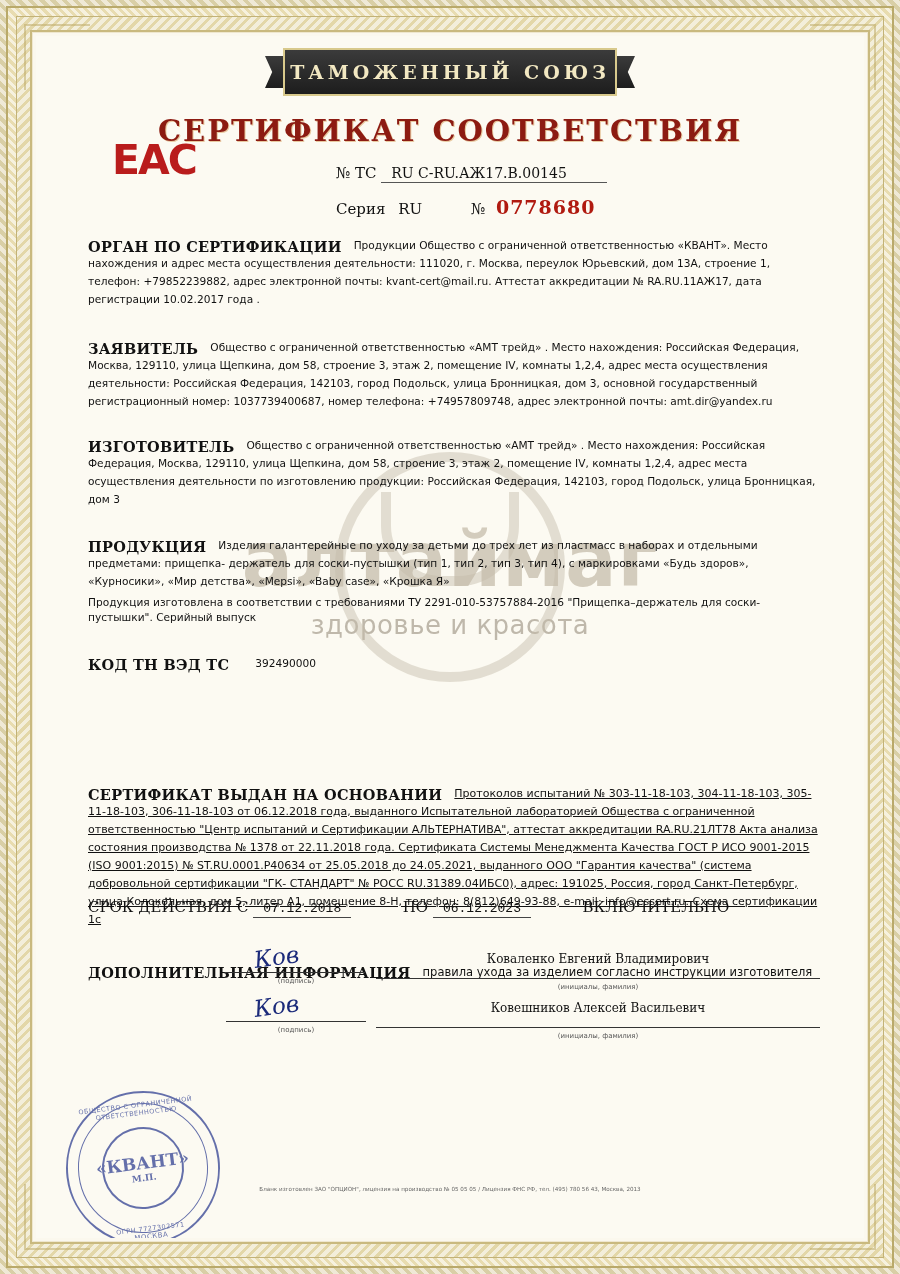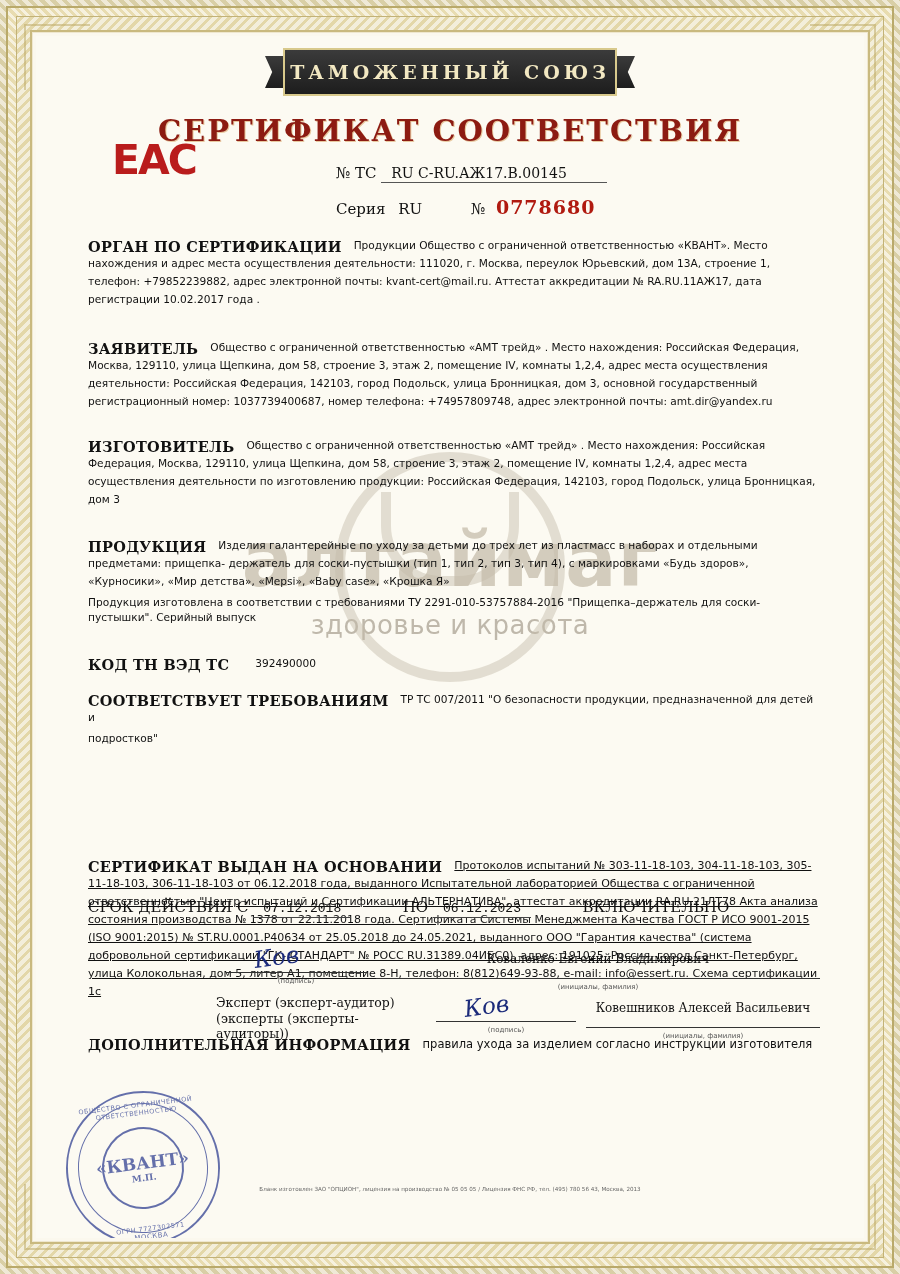--- a/index.html
+++ b/index.html
@@ -299,25 +299,20 @@
         <span class="sec-head">ПРОДУКЦИЯ</span>
         <span class="sec-body pad">Изделия галантерейные по уходу за детьми до трех лет из пластмасс  в наборах и отдельными предметами: прищепка- держатель для соски-пустышки (тип 1, тип 2, тип 3, тип 4), с маркировками «Будь здоров», «Курносики», «Мир детства», «Mepsi», «Baby сase», «Крошка Я»</span>
         <span class="sec-body block">Продукция изготовлена в соответствии с требованиями ТУ 2291-010-53757884-2016 "Прищепка–держатель для соски-пустышки". Серийный выпуск</span>
       </div>
 
       <div class="sec" style="margin-top:30px;">
         <span class="sec-head">КОД ТН ВЭД ТС</span>
         <span class="sec-body" style="padding-left:22px;">392490000</span>
       </div>
 
-      <div class="sec" style="margin-top:18px;">
-        <span class="sec-head">СООТВЕТСТВУЕТ ТРЕБОВАНИЯМ</span>
-        <span class="sec-body pad">ТР ТС 007/2011 "О безопасности продукции, предназначенной для детей и</span>
-        <span class="sec-body block">подростков"</span>
-      </div>
 
       <div class="sec" style="margin-top:112px;">
         <span class="sec-head">СЕРТИФИКАТ ВЫДАН НА ОСНОВАНИИ</span>
         <span class="sec-body small pad">Протоколов испытаний № 303-11-18-103, 304-11-18-103, 305-11-18-103, 306-11-18-103 от 06.12.2018 года, выданного Испытательной лабораторией Общества с ограниченной ответственностью "Центр испытаний и Сертификации АЛЬТЕРНАТИВА", аттестат аккредитации RA.RU.21ЛТ78 Акта анализа состояния производства № 1378 от 22.11.2018 года. Сертификата Системы Менеджмента Качества ГОСТ Р ИСО 9001-2015 (ISO 9001:2015) № ST.RU.0001.P40634 от 25.05.2018 до 24.05.2021, выданного ООО "Гарантия качества" (система добровольной сертификации "ГК- СТАНДАРТ" № РОСС RU.31389.04ИБС0), адрес: 191025, Россия, город Санкт-Петербург, улица Колокольная, дом 5, литер А1, помещение 8-Н, телефон: 8(812)649-93-88, e-mail: info@essert.ru. Схема сертификации 1с</span>
       </div>
 
       <div class="sec" style="margin-top:34px;">
         <span class="sec-head">ДОПОЛНИТЕЛЬНАЯ ИНФОРМАЦИЯ</span>
         <span class="sec-body pad" style="font-size:11.5px;">правила ухода за изделием согласно инструкции изготовителя</span>
       </div>
@@ -340,24 +335,20 @@
           <span class="scribble">Ков</span>
           <span class="cap">(подпись)</span>
         </div>
         <div class="sig-name">
           <span>Коваленко Евгений Владимирович</span>
           <span class="cap">(инициалы, фамилия)</span>
         </div>
       </div>
 
       <div class="sig-row">
-        <div class="sig-role">
-          <div>Эксперт (эксперт-аудитор)</div>
-          <div>(эксперты (эксперты-аудиторы))</div>
-        </div>
         <div class="sig-line">
           <span class="scribble">Ков</span>
           <span class="cap">(подпись)</span>
         </div>
         <div class="sig-name">
           <span>Ковешников Алексей Васильевич</span>
           <span class="cap">(инициалы, фамилия)</span>
         </div>
       </div>
     </div>

